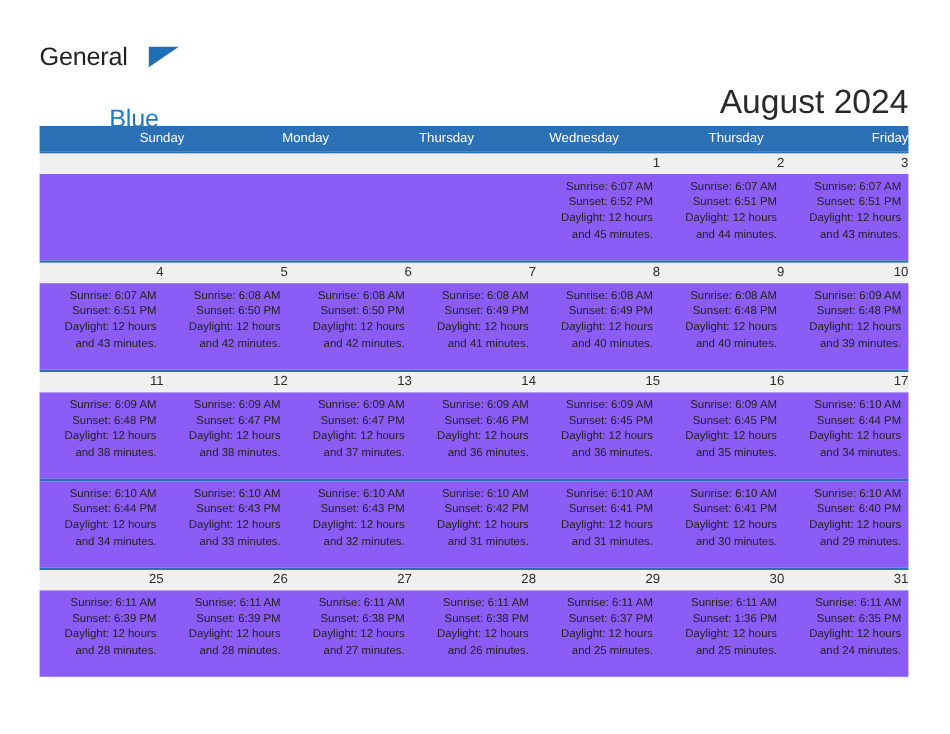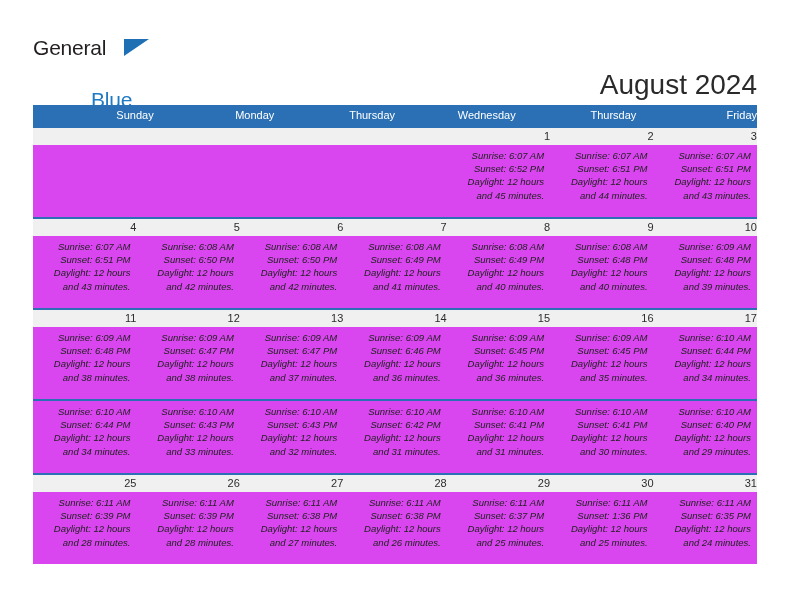--- a/index.html
+++ b/index.html
@@ -129,23 +129,22 @@
     flex: 1 1 0;
     font-size: 11px;
     line-height: 17px;
     color: #2c2c2c;
     padding-left: 6px;
     box-sizing: border-box;
   }
 
   .week-body {
     display: flex;
-    background: #d946ef;
+    background: #8b5cf6;
     height: 72px;
-    font-style: italic;
   }
   .daycell {
     flex: 1 1 0;
     padding: 4px 6px 0 6px;
     box-sizing: border-box;
     font-size: 9.5px;
     line-height: 13.2px;
     color: #222222;
   }
   .daycell .line {

